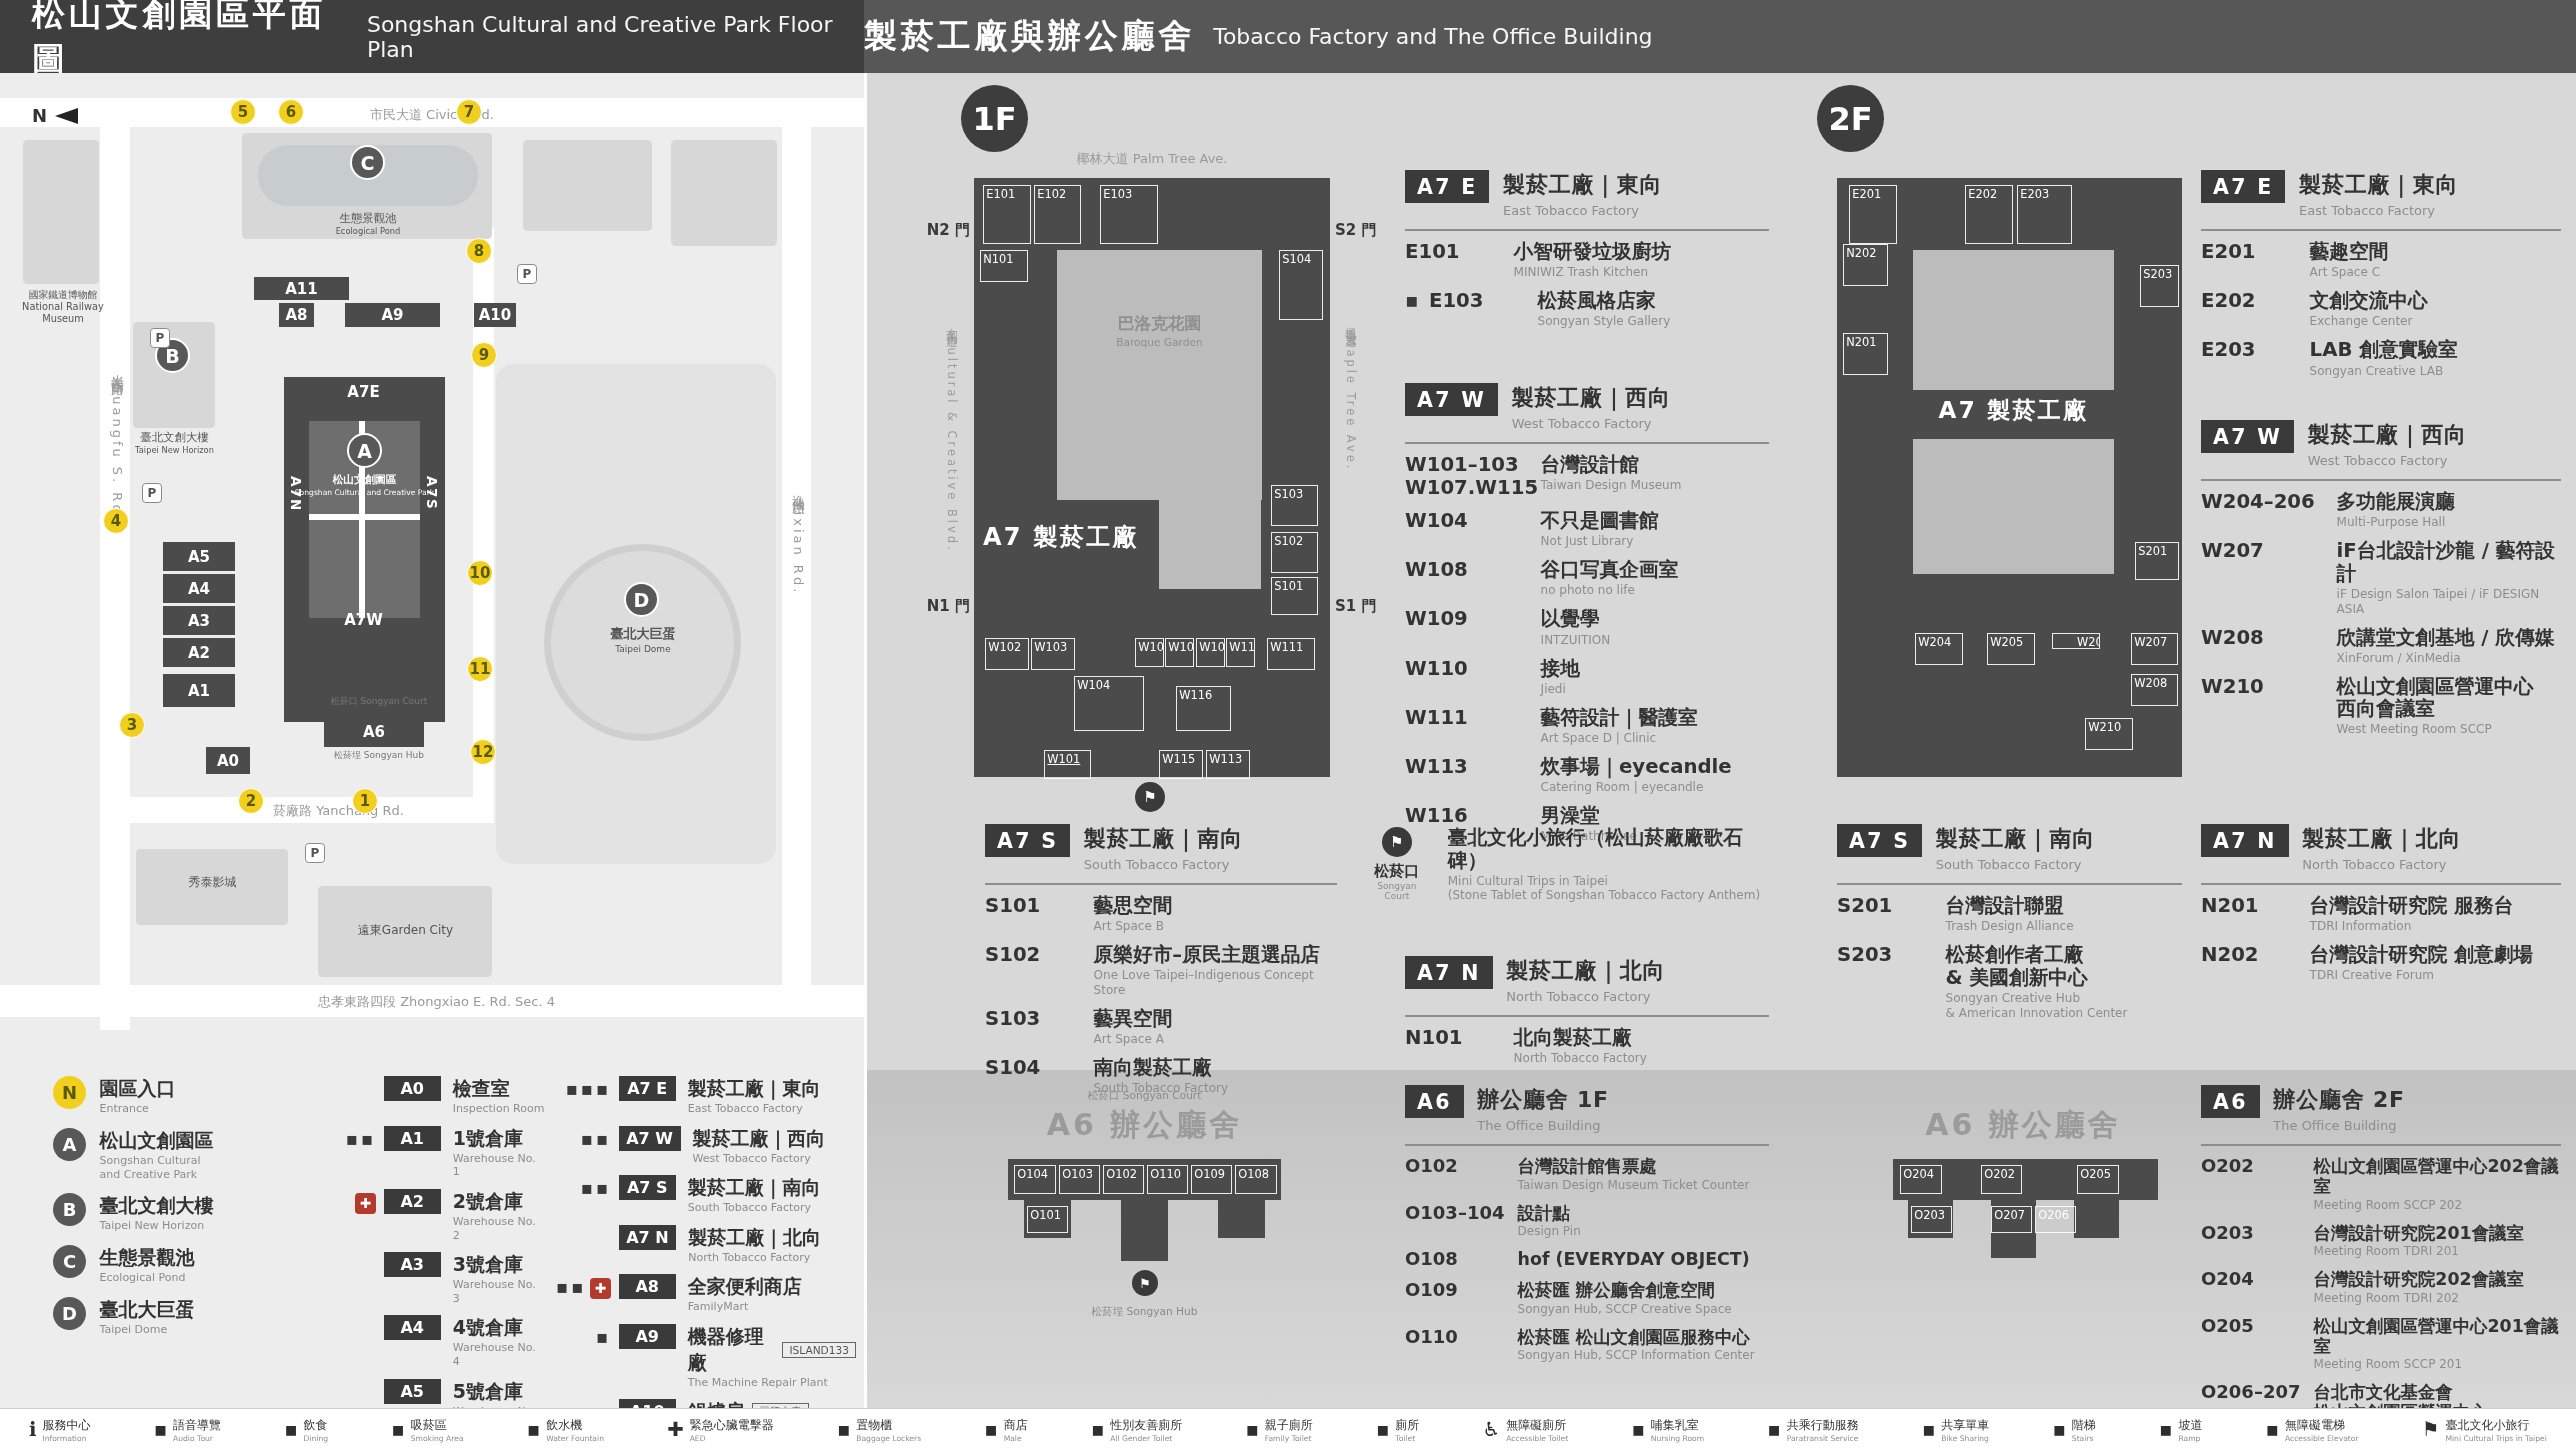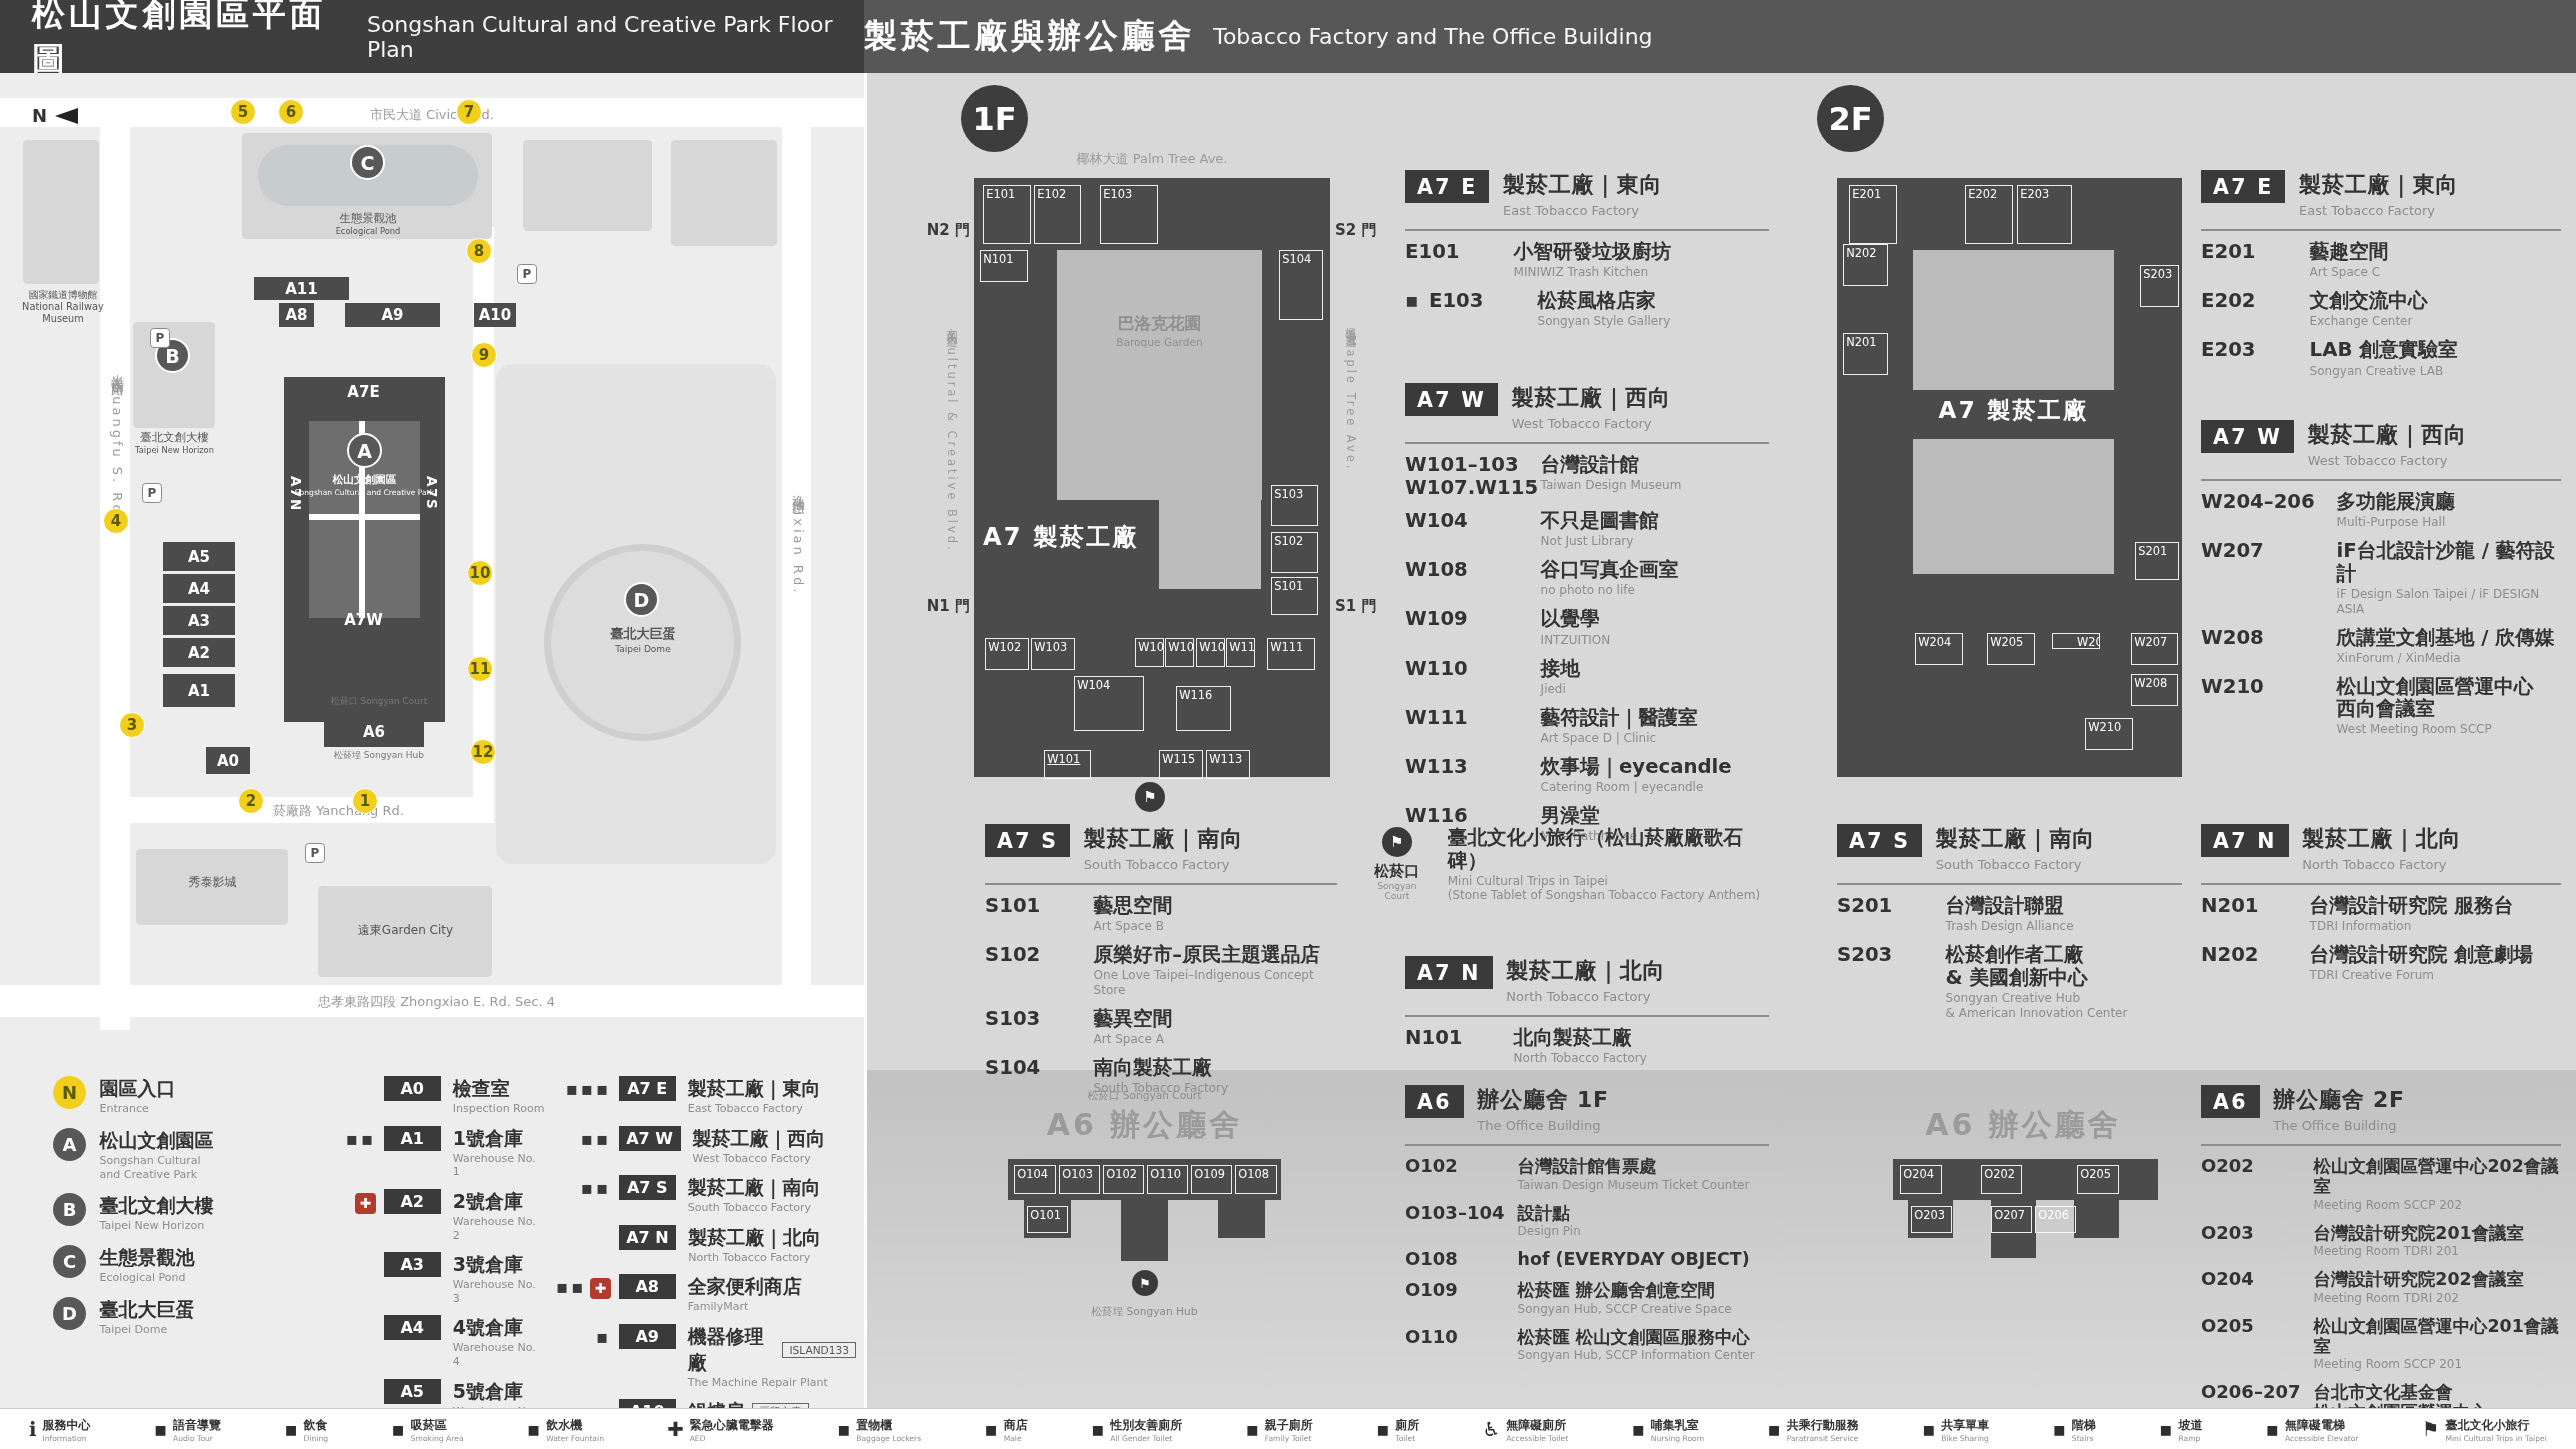--- a/index.html
+++ b/index.html
@@ -79,21 +79,21 @@
   .row-aed .ics::after{content:"✚";display:inline-block;width:21px;height:21px;background:#b23b2e;color:#fff;border-radius:3.8px;font-size:13.6px;line-height:21px;text-align:center;margin-left:3.8px;letter-spacing:0}
   .leg-badge{min-width:42px;text-align:center;background:#3a3a3a;color:#fff;font-weight:bold;font-size:16px;padding:3px 7.6px;margin-right:12px;flex:none;white-space:nowrap}
   .zh-line{display:flex;align-items:center}
   .logo{border:1.5px solid #666;color:#555;font-size:10.6px;padding:0.8px 6px;margin-left:7.6px;white-space:nowrap}
   .logo:empty{display:none}
 
   
   #iconbar{left:0;top:1408px;width:2576px;height:42px;background:#fff;border-top:1.5px solid #cfcfcf;display:flex;align-items:center;justify-content:space-between;padding:0 29px;box-sizing:border-box}
   .ib-item{display:flex;align-items:center;gap:6px}
   .ib-ic{font-size:19.7px;color:#2e2e2e;line-height:1}
-  .ib-zh{font-size:12px;font-weight:bold;color:#333;white-space:nowrap}
+  .ib-zh{font-size:12px;font-weight:normal;color:#333;white-space:nowrap}
   .ib-en{font-size:7.6px;color:#8d8d8d;white-space:nowrap}
 </style>
 </head>
 <body>
 
 <div class="abs" id="hdr-left">
   <span class="ht-zh">松山文創園區平面圖</span>
   <span class="ht-en">Songshan Cultural and Creative Park Floor Plan</span>
 </div>
 <div class="abs" id="hdr-right">

